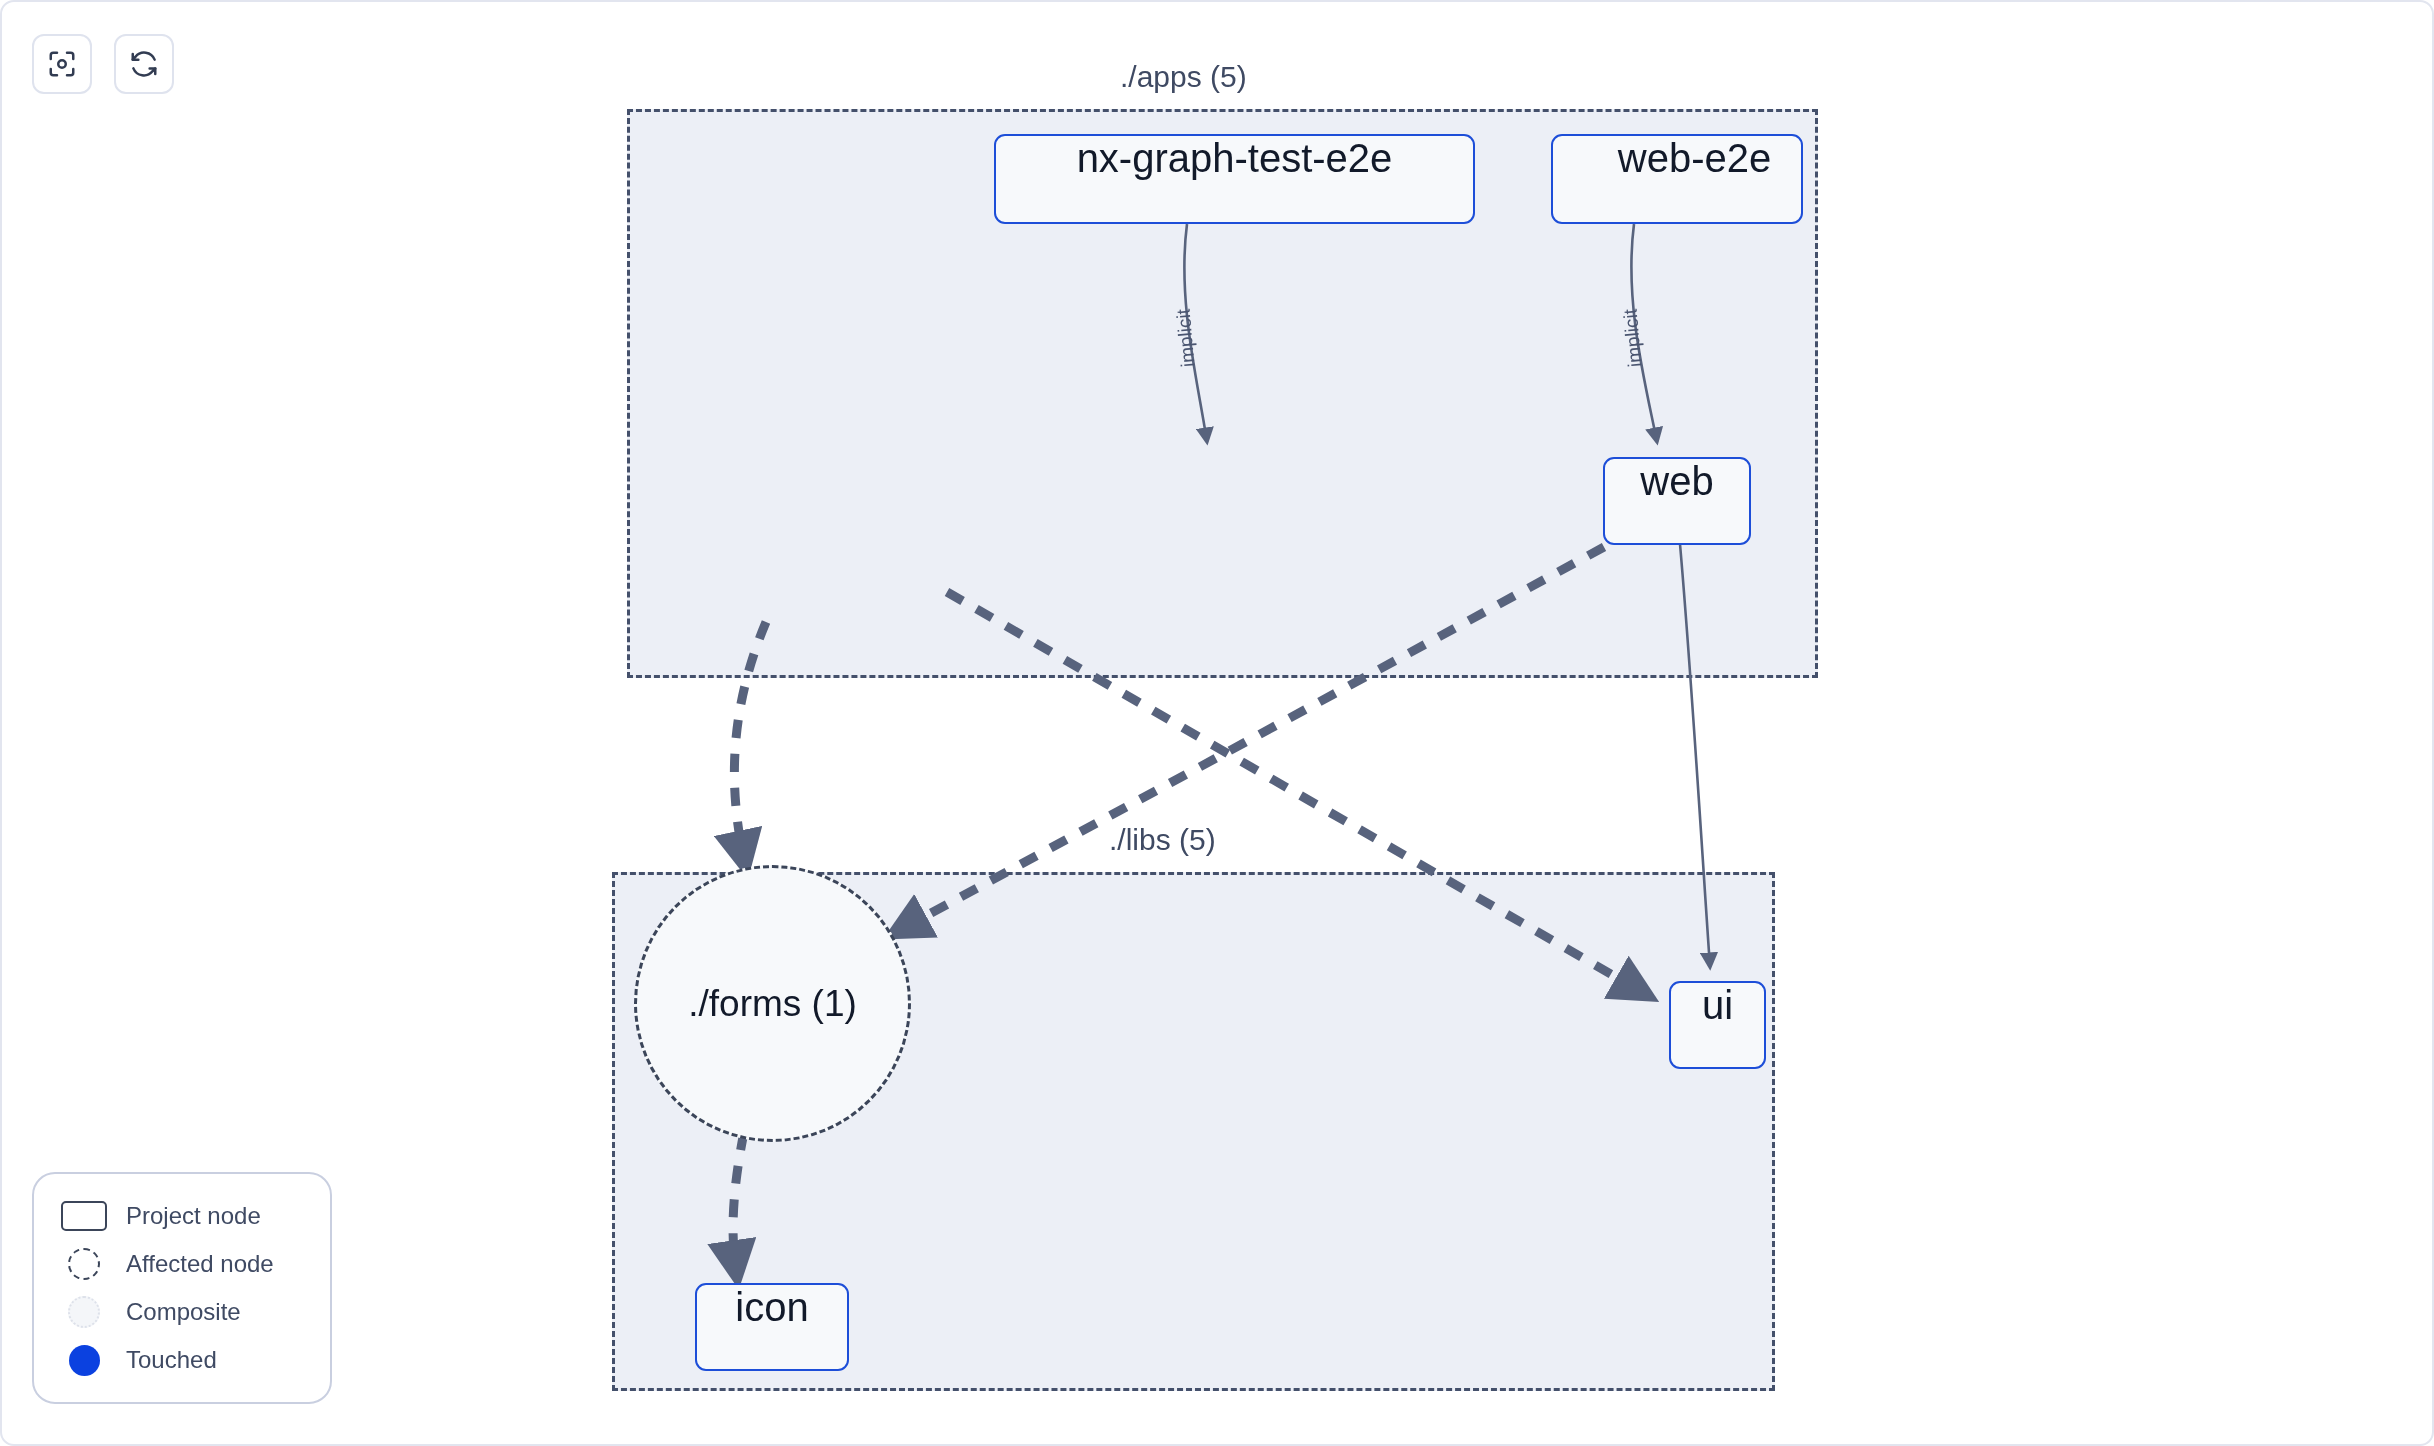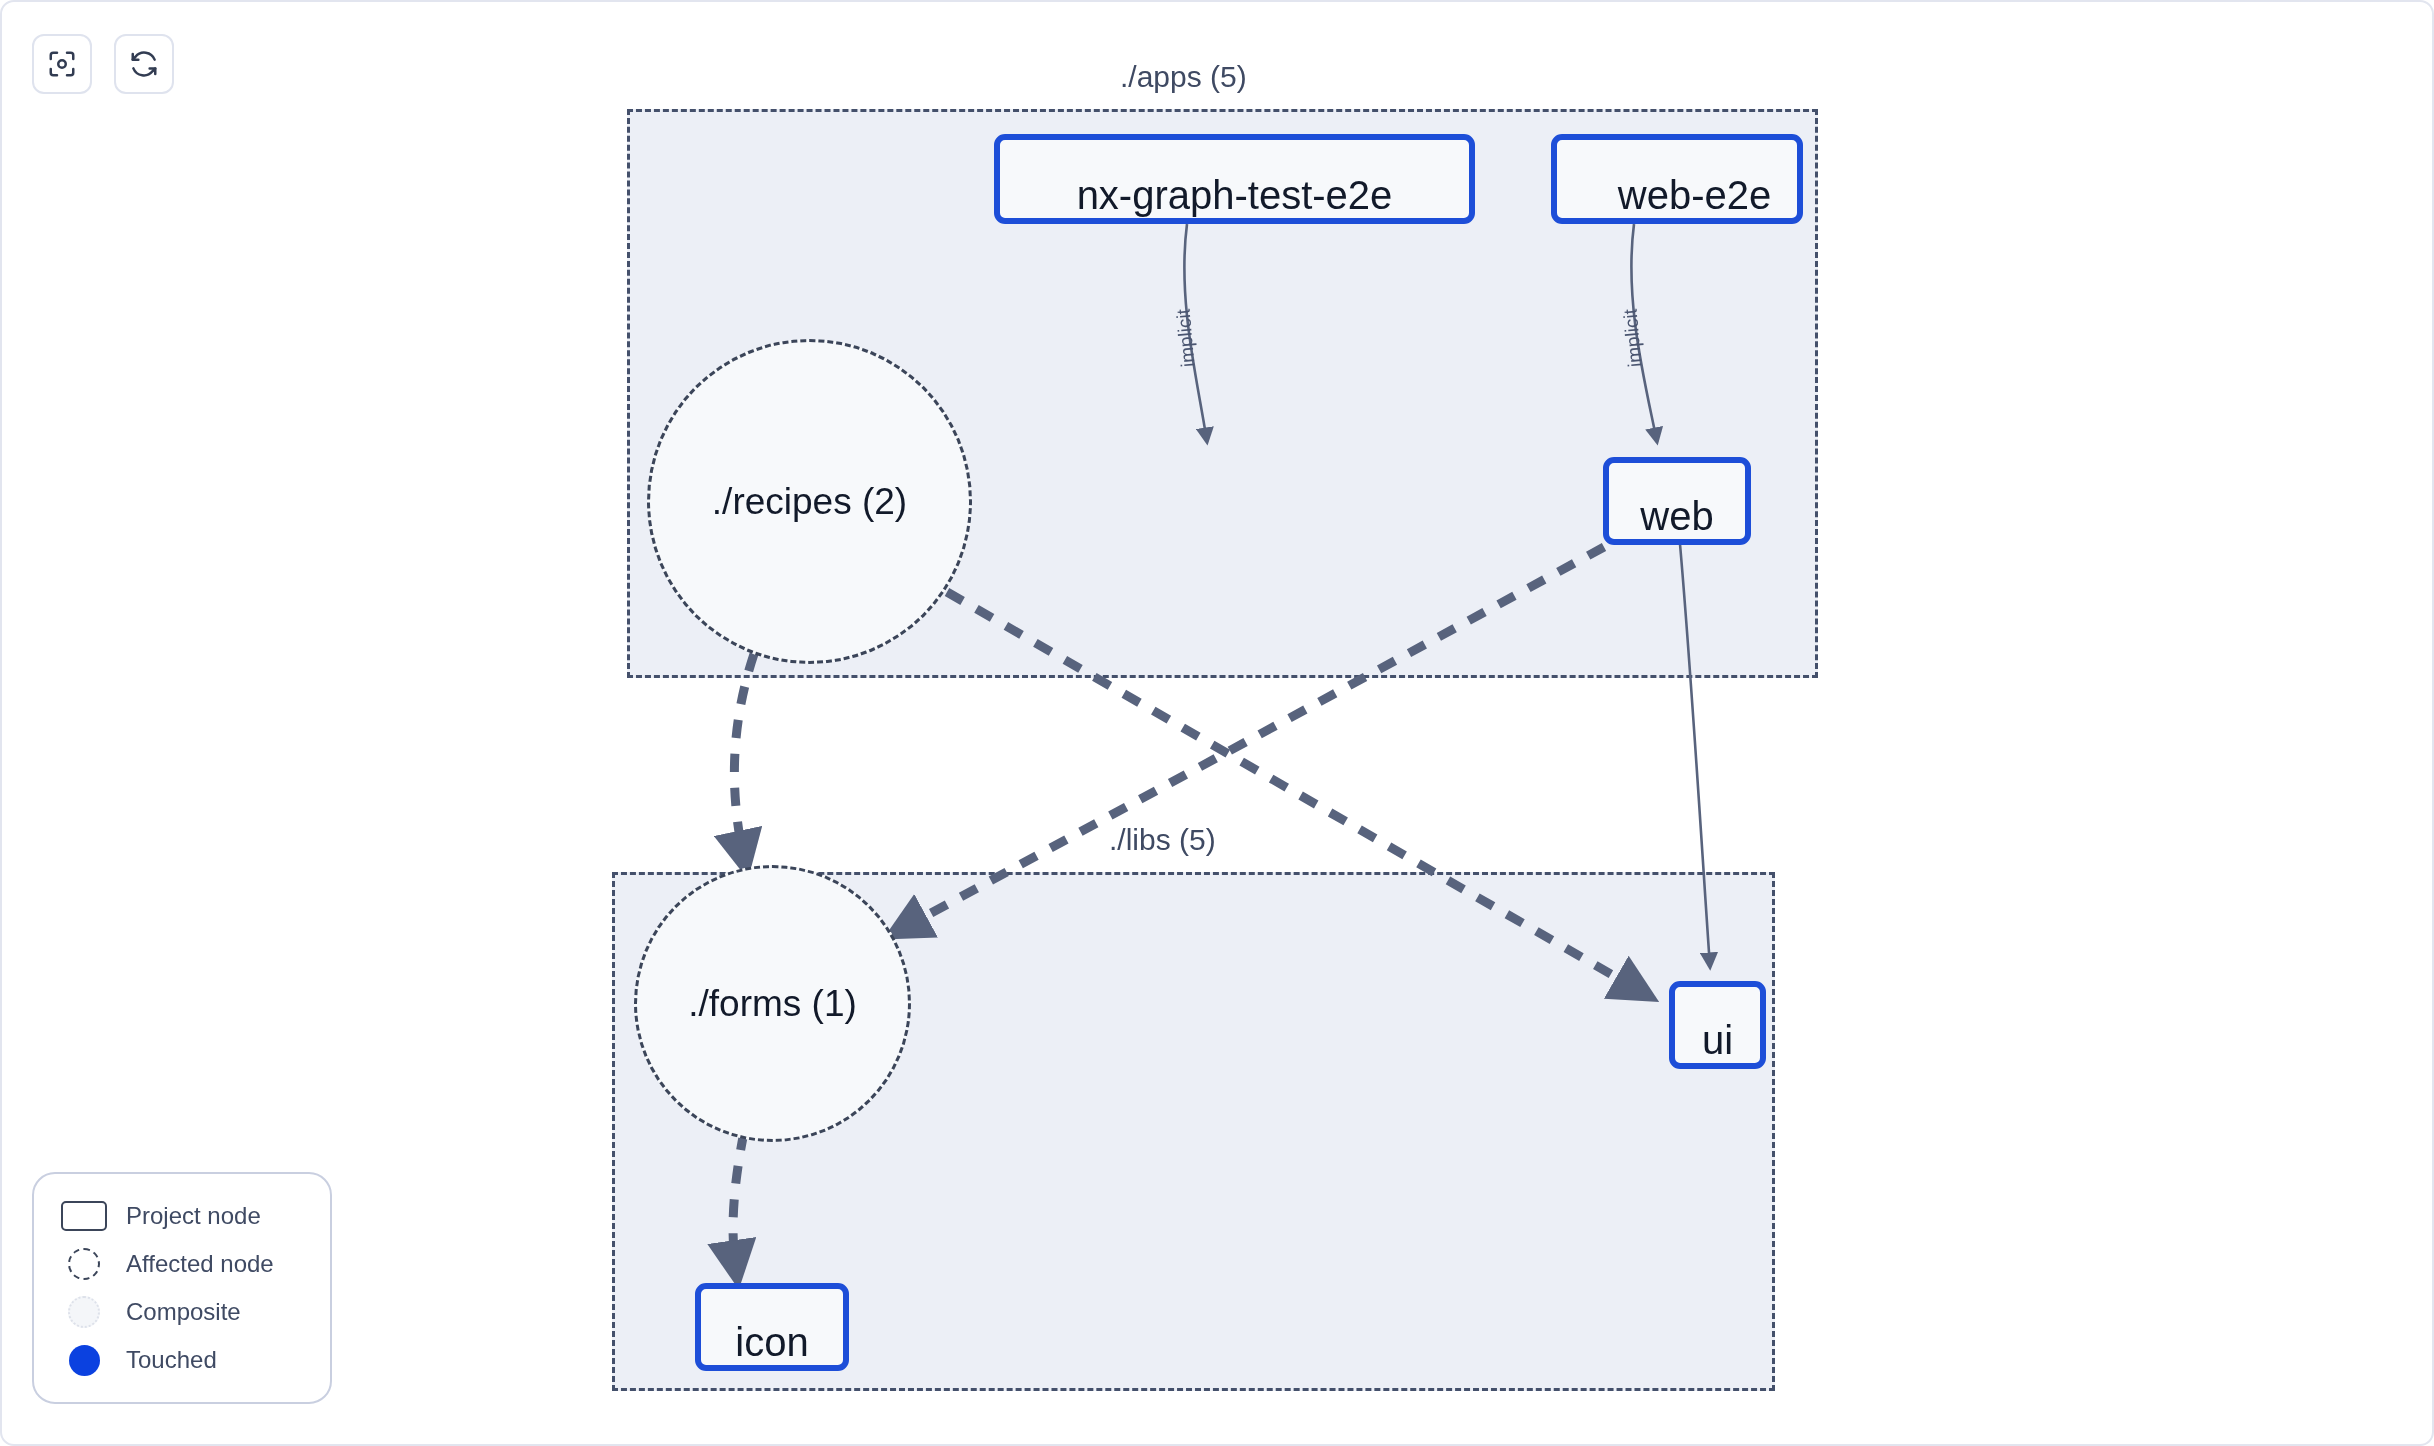--- a/index.html
+++ b/index.html
@@ -61,23 +61,23 @@
     background: #ffffff;
     padding: 0 10px;
     white-space: nowrap;
     line-height: 1;
   }
 
   
   .node-rect {
     position: absolute;
     background: #f7f9fb;
-    border: 6px solid #1d4ed8;
+    border: 2px solid #1d4ed8;
     border-radius: 11px;
-    display: flex; align-items: flex-end; justify-content: center;
+    display: flex; align-items: flex-start; justify-content: center;
     color: #121a2a;
     font-size: 40px;
     white-space: nowrap;
     cursor: pointer;
   }
   .node-circle {
     position: absolute;
     background: #f7f9fb;
     border: 3px dashed #3b4559;
     border-radius: 50%;
@@ -216,23 +216,20 @@
 
     <div class="node-rect" style="left:1549px; top:132px; width:252px; height:90px;padding-left:35px;">
       <span>web-e2e</span>
     </div>
 
 
     <div class="node-rect" style="left:1601px; top:455px; width:148px; height:88px;">
       <span>web</span>
     </div>
 
-    <div class="node-circle" style="left:645px; top:337px; width:325px; height:325px;">
-      <span>./recipes (2)</span>
-    </div>
 
     <div class="node-circle" style="left:632px; top:863px; width:277px; height:277px;">
       <span>./forms (1)</span>
     </div>
 
     <div class="node-rect" style="left:693px; top:1281px; width:154px; height:88px;">
       <span>icon</span>
     </div>
 
     <div class="node-rect" style="left:1667px; top:979px; width:97px; height:88px;">

